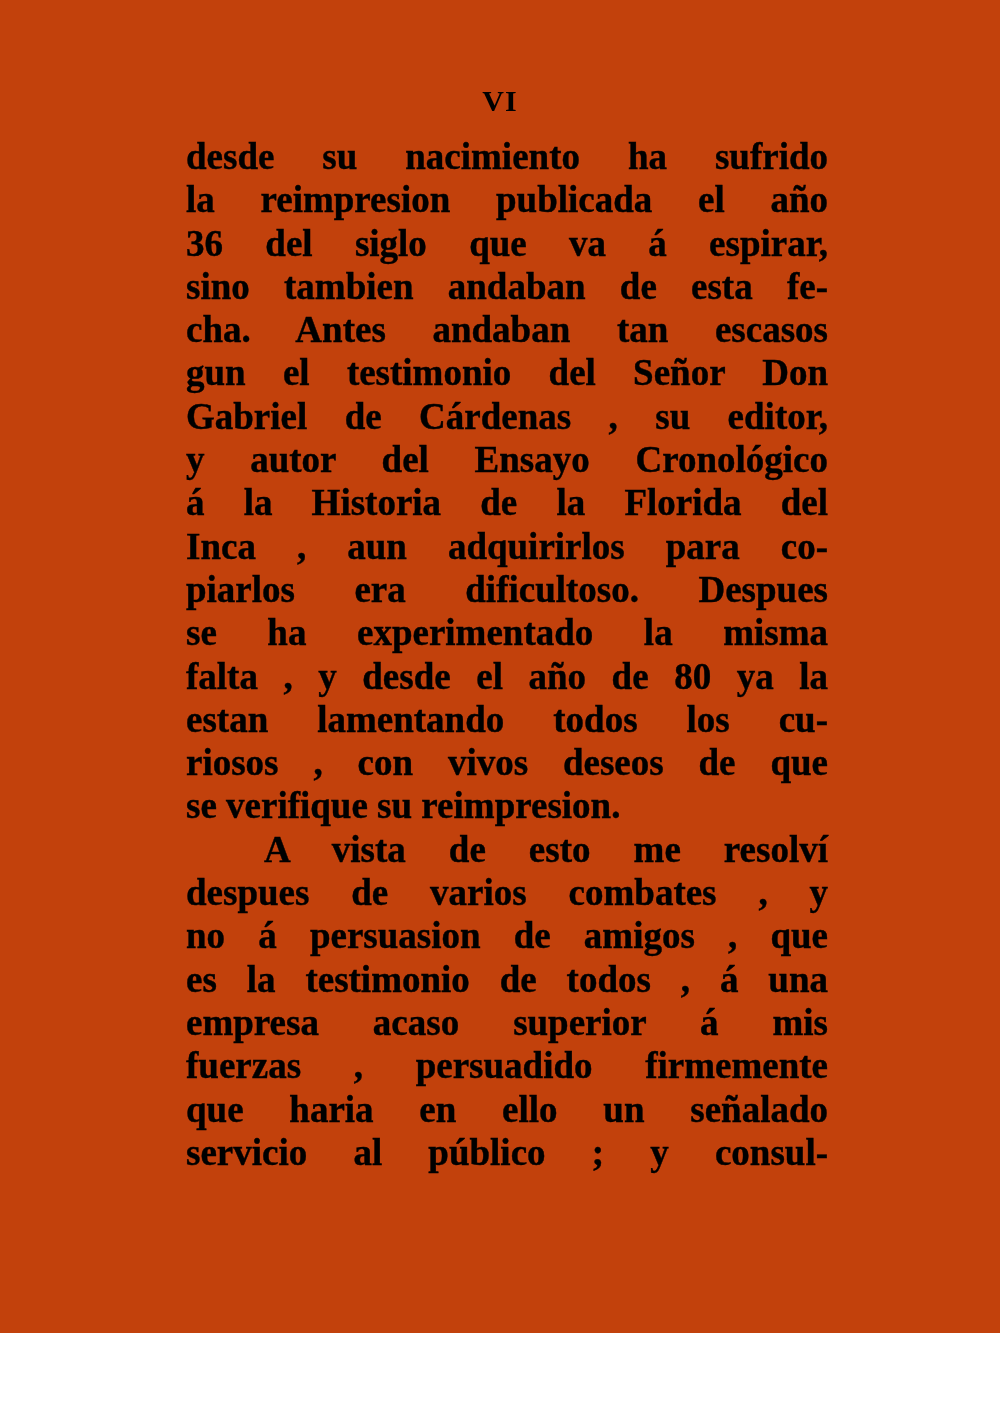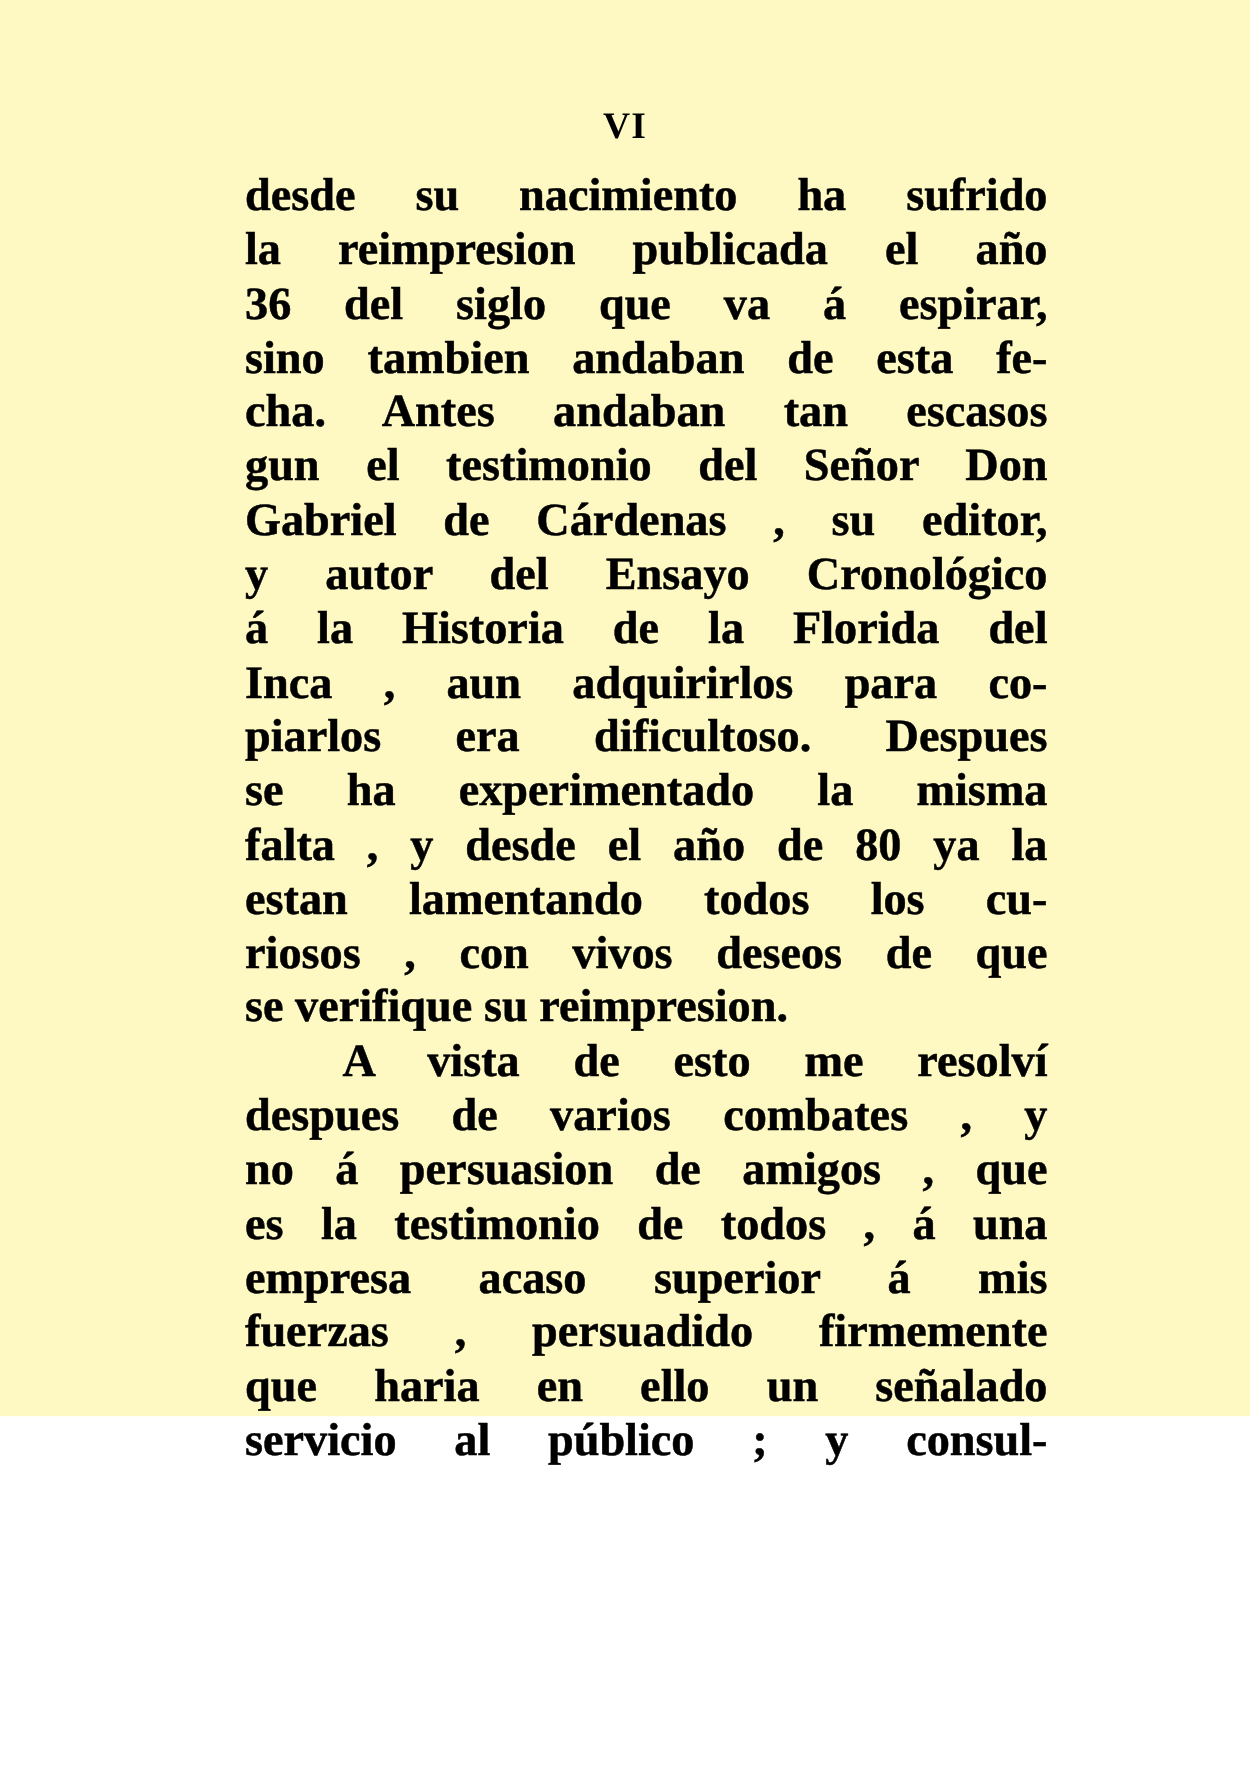--- a/index.html
+++ b/index.html
@@ -13,41 +13,40 @@
       position: relative;
       overflow: hidden;
       font-family: "DejaVu Serif", "Liberation Serif", serif;
       color: #000000;
     }
     .page {
       position: absolute;
       left: 0;
       top: 0;
       width: 1000px;
-      height: 1133px;
-      background: #fef9c3;
+      height: 1333px;
+      background: #c2410c;
     }
     .page-number {
       position: absolute;
       top: 84px;
       left: 470px;
       width: 60px;
       text-align: center;
       font-family: "Liberation Serif", serif;
       font-weight: bold;
       font-size: 30px;
       letter-spacing: 1px;
       line-height: 34px;
     }
     .text-block {
       position: absolute;
       left: 186px;
       top: 135px;
       width: 642px;
-      margin-left: 10px;
     }
     .line {
       display: block;
       height: 43.3px;
       line-height: 43.3px;
       font-family: "Liberation Serif", serif;
       font-weight: bold;
       font-size: 37px;
       white-space: nowrap;
       text-align: justify;

